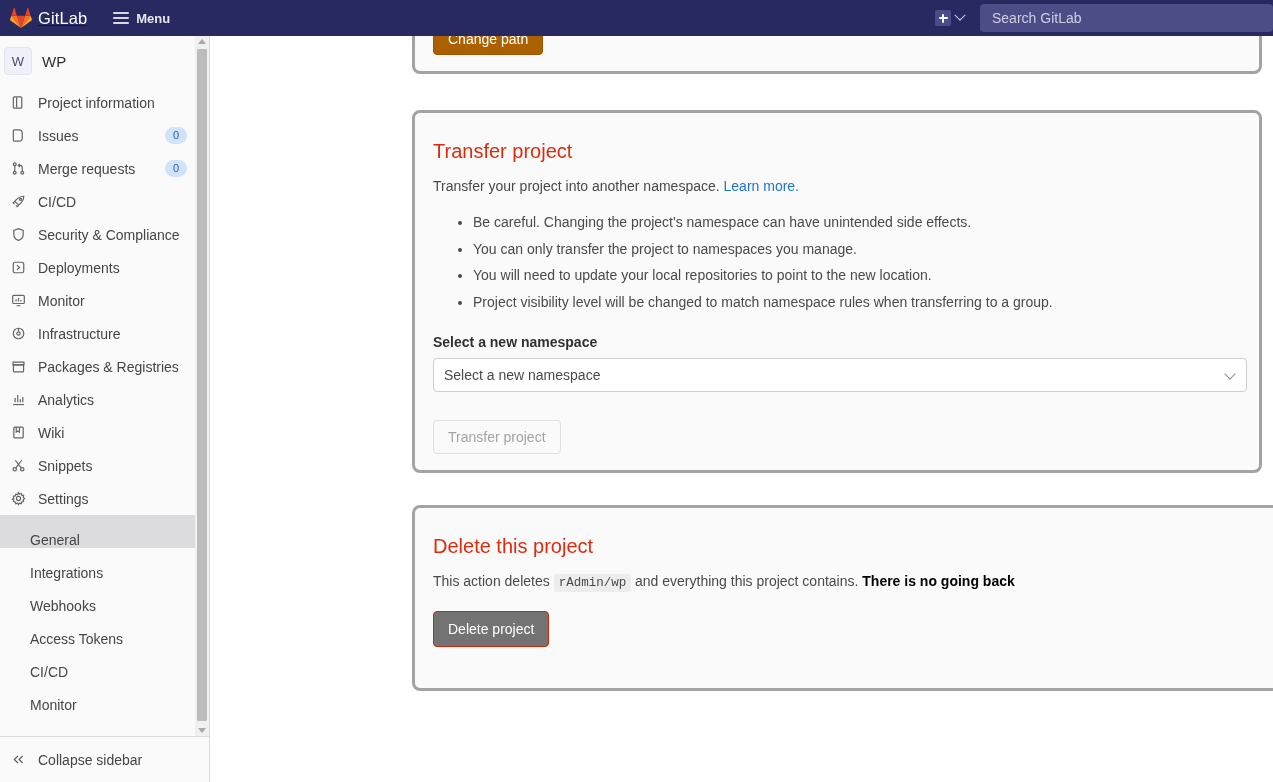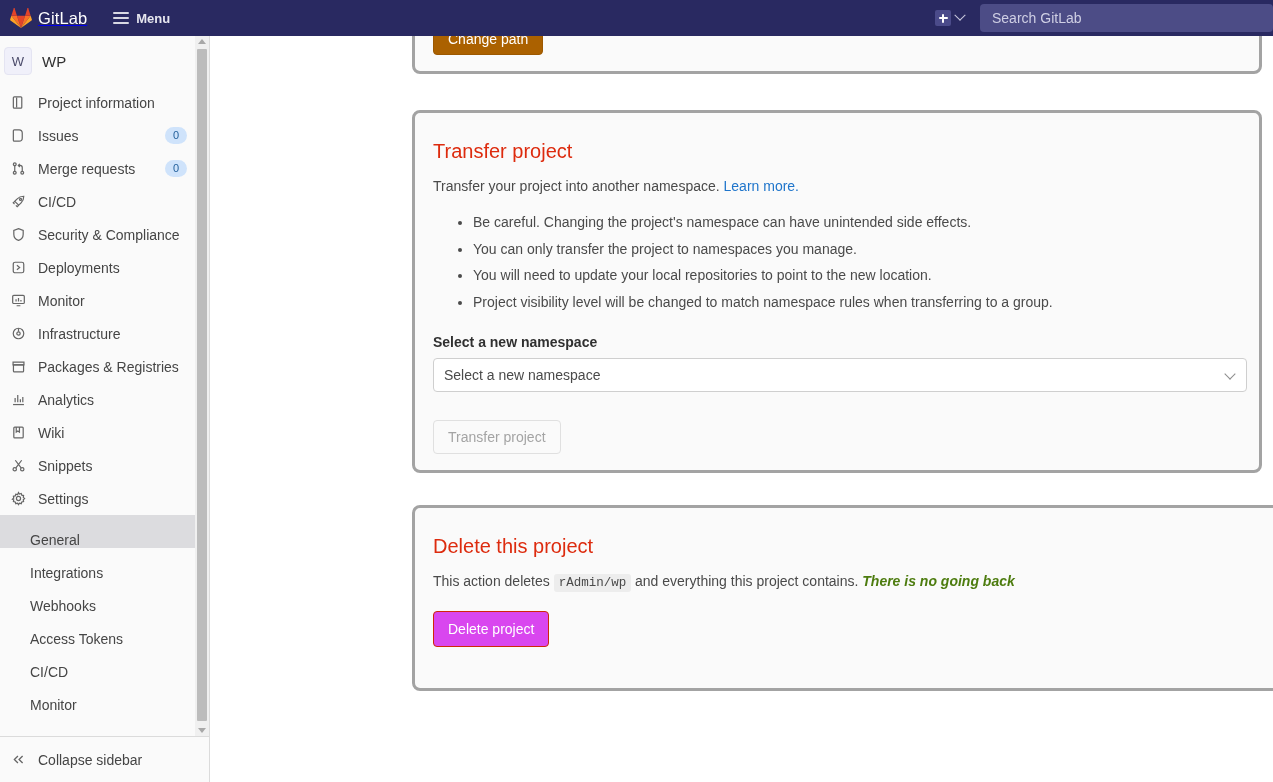--- a/index.html
+++ b/index.html
@@ -239,24 +239,24 @@
     border: 1px solid #e0e0e0; border-radius: 4px;
     font-size: 14px; padding: 8px 14px;
     cursor: default;
     font-family: "Liberation Sans", sans-serif;
   }
   code.proj-code {
     background: #ededed; color: #4a4a4a;
     font-family: "Liberation Mono", "DejaVu Sans Mono", monospace;
     font-size: 12.5px; padding: 2px 5px; border-radius: 3px;
   }
-  .strong { font-weight: 700; color: #4d7c0f; font-style: italic; }
+  .strong { font-weight: 700; color: #000000; }
   .btn-delete {
     margin-top: 18px;
-    background: #d946ef; color: #fff;
+    background: #737373; color: #fff;
     border: 1px solid #cf2709; border-radius: 4px;
     font-size: 14px; padding: 9px 14px;
     cursor: pointer;
     font-family: "Liberation Sans", sans-serif;
   }
 </style>
 </head>
 <body>
 
 <div id="topbar">

